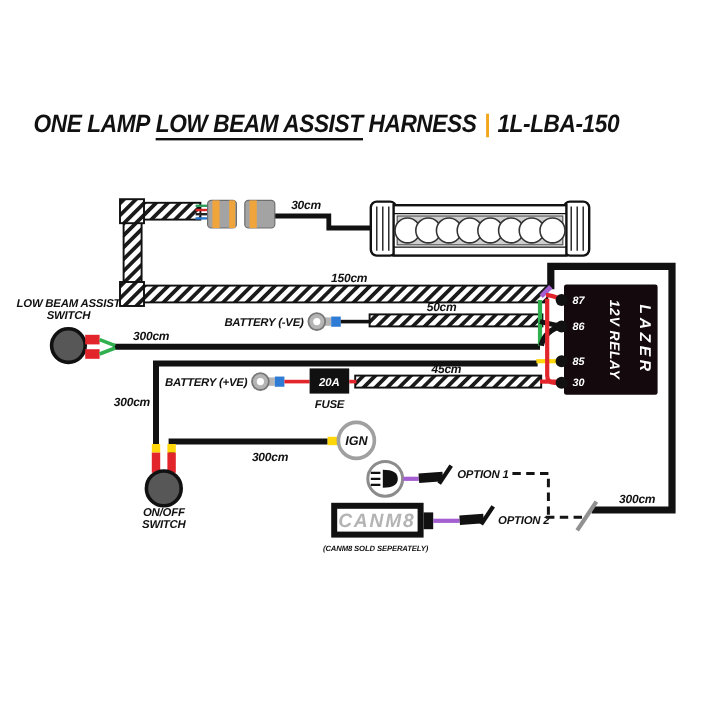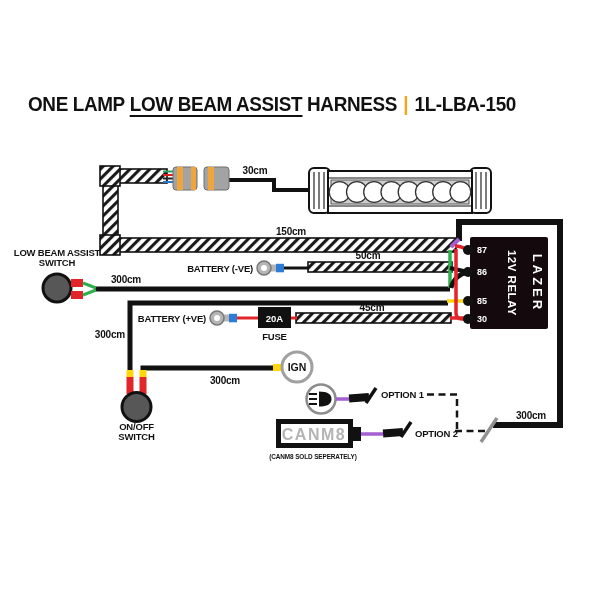--- a/index.html
+++ b/index.html
@@ -1,17 +1,17 @@
 <!DOCTYPE html>
 <html style="--accent: #F2A71B; --red: #E2252B; --green: #2FAF4E; --yellow: #FFD60A; --purple: #A45FD0; --blue: #2E7CD6; --connorange: #F0A43C; --gray: #A5A5A5; --relaybg: #140A0E; --canm8text: #B4B4B4; --switchfill: #575757; --slashgray: #919191;"><head>
 <meta charset="utf-8">
 <style>
   html,body{margin:0;padding:0;background:#fff;}
   #canvas{position:relative;width:600px;height:480px;background:#fff;overflow:hidden;
-          font-family:"Liberation Sans",sans-serif;}
+          font-family:"Liberation Sans",sans-serif;font-style:italic;}
   
   #title{position:absolute;left:28px;top:92px;white-space:nowrap;
          font-weight:bold;font-size:21px;letter-spacing:-0.4px;color:#111;
          transform:scaleX(.9);transform-origin:left top;}
   #title .hl{border-bottom:2.5px solid #111;padding-bottom:0px;}
   #title .sep{color:var(--accent);margin:0 7px;}
   
   text{font-family:"Liberation Sans",sans-serif;fill:#111;}
   .lbl{font-size:10px;font-weight:bold;letter-spacing:-0.2px;}
   .lbl-s{font-size:9.5px;font-weight:bold;letter-spacing:-0.2px;}

